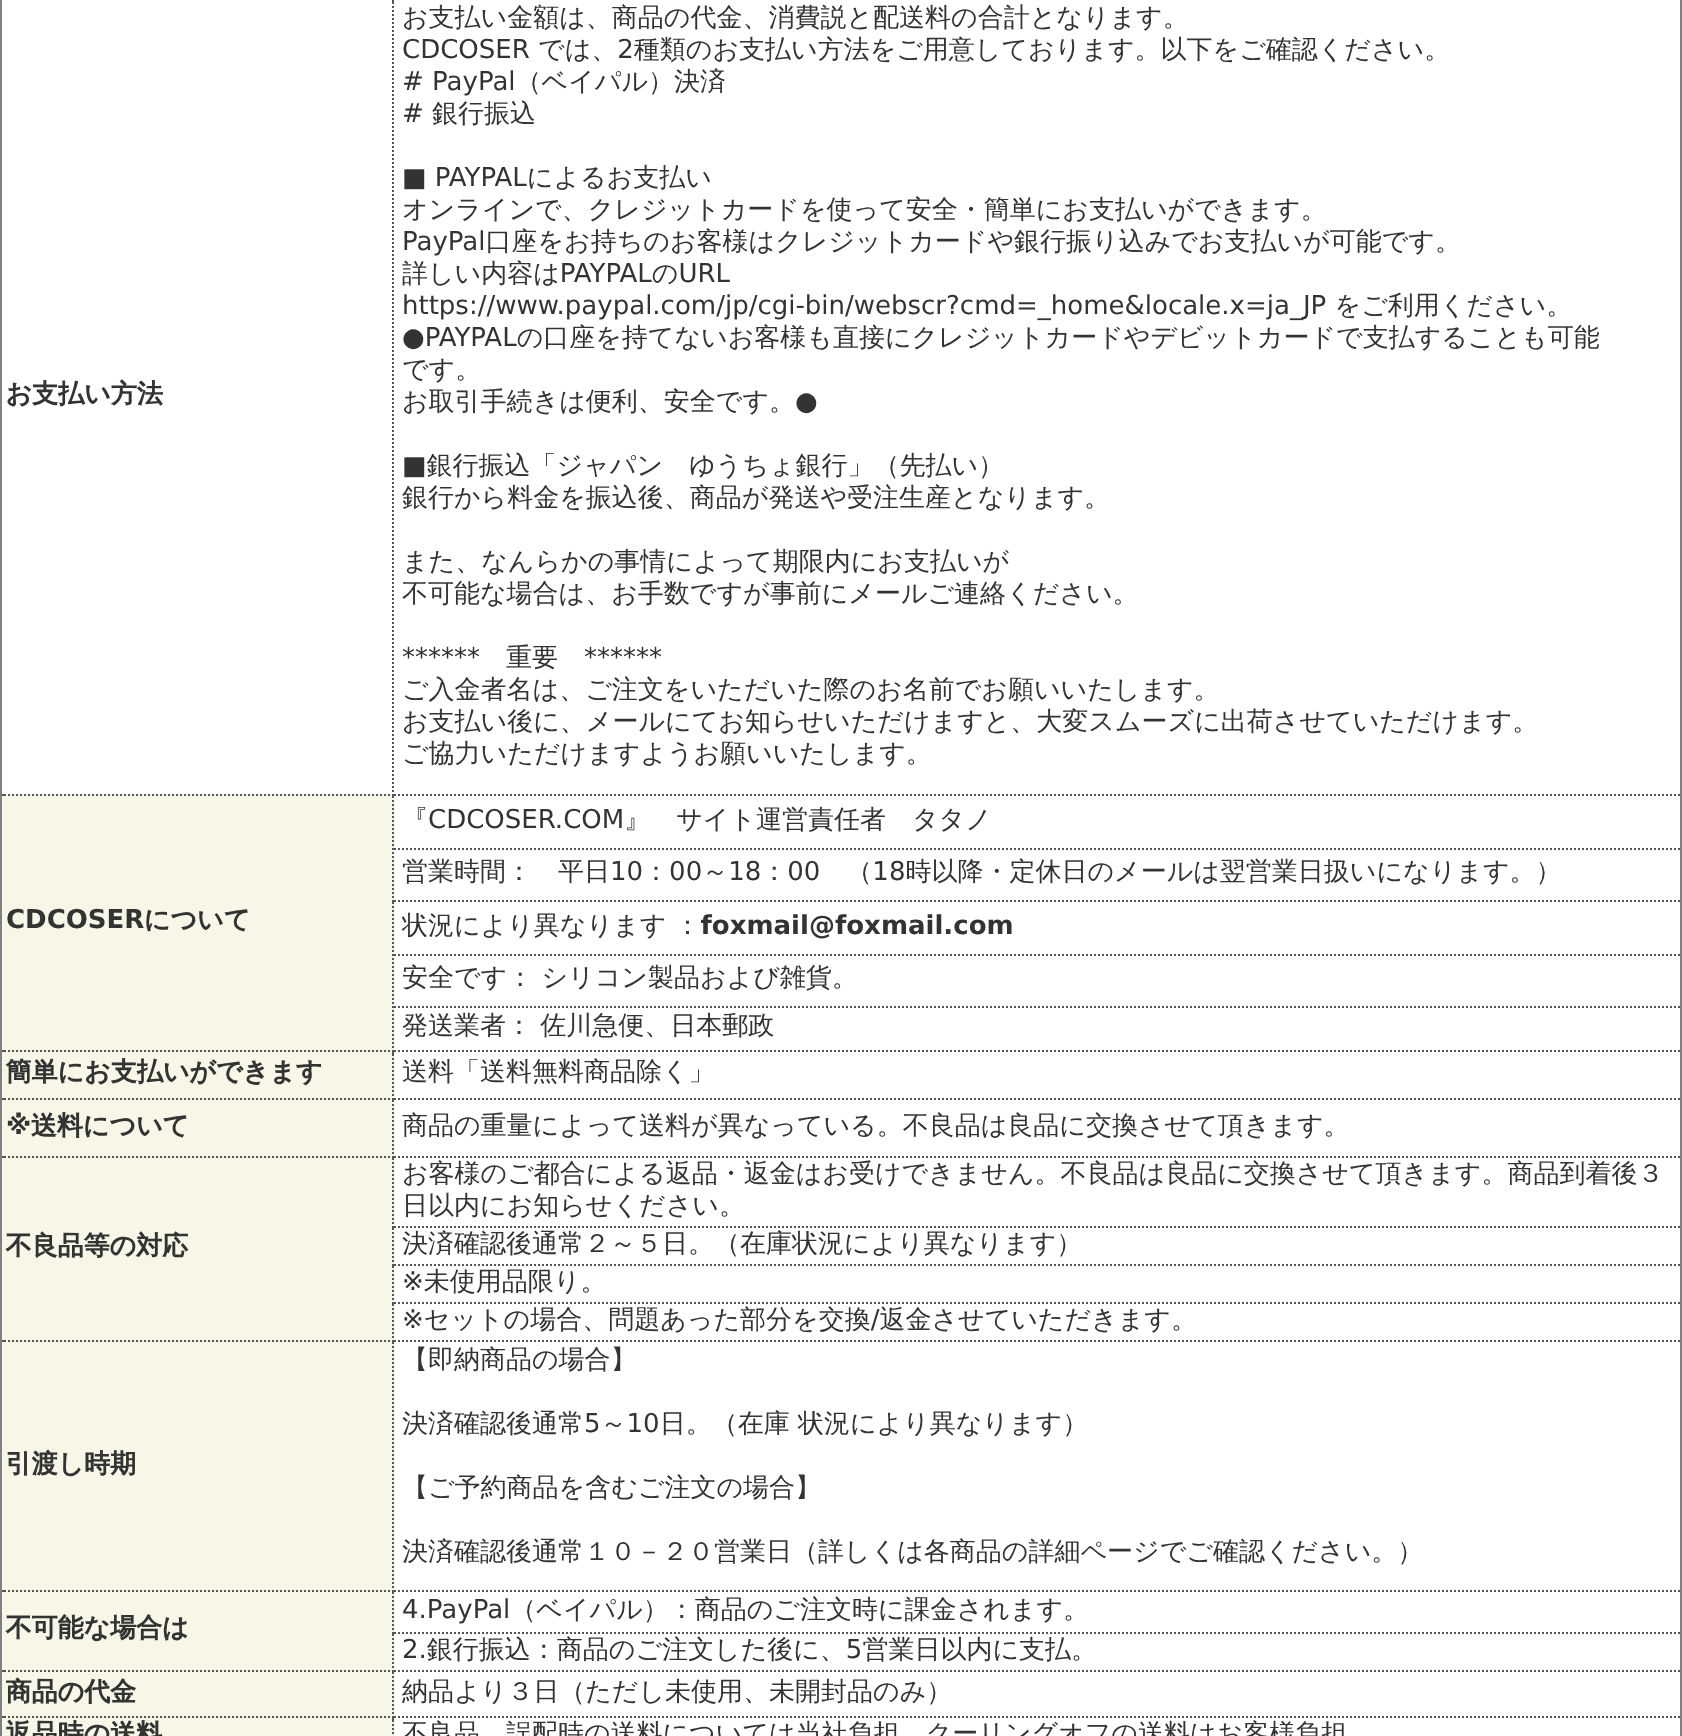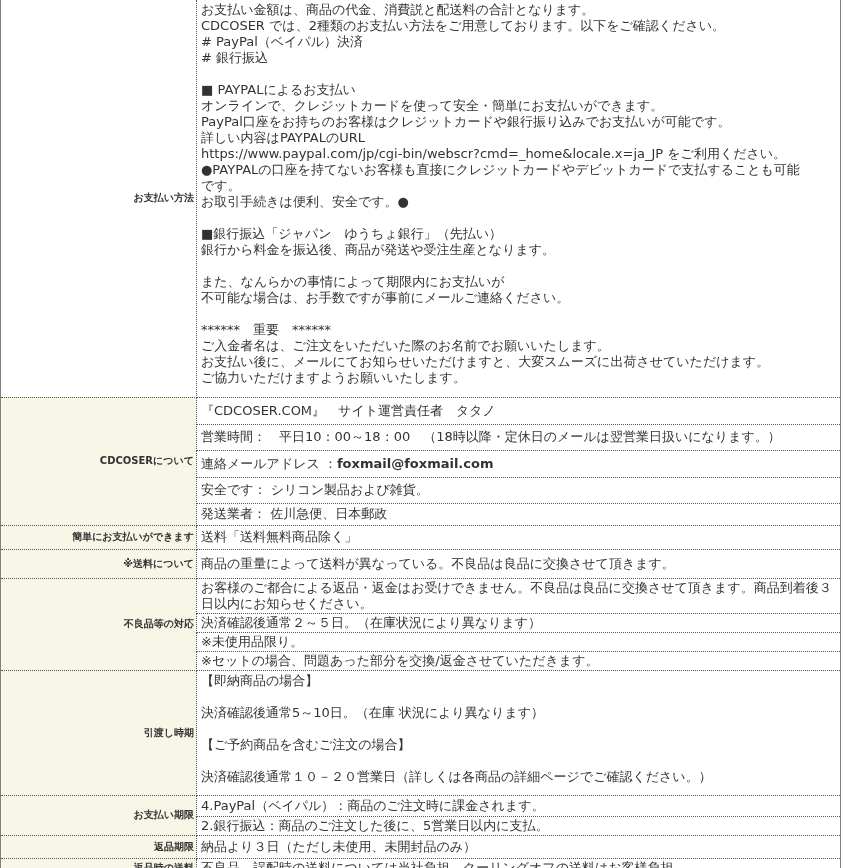--- a/index.html
+++ b/index.html
@@ -14,23 +14,23 @@
     width: 841px;
     table-layout: fixed;
     border-collapse: collapse;
     border-left: 1px solid #808080;
     border-right: 1px solid #808080;
     border-bottom: 3px solid #404040;
   }
   th.label {
     background: #f7f6e7;
     font-weight: bold;
-    font-size: 10px;
+    font-size: 13px;
     color: #333333;
-    text-align: right;
+    text-align: left;
     vertical-align: middle;
     border: 1px dotted #555555;
     padding: 1px 2px;
     line-height: 16px;
   }
   th.label.white-label { background: #ffffff; }
   td.content {
     border: 1px dotted #555555;
     vertical-align: middle;
     padding: 1px 4px;
@@ -82,21 +82,21 @@
     </tr>
 
     <tr style="height:27px">
       <th class="label" rowspan="5">CDCOSERについて</th>
       <td class="content">『CDCOSER.COM』　サイト運営責任者　タタノ</td>
     </tr>
     <tr style="height:26px">
       <td class="content">営業時間：　平日10：00～18：00　（18時以降・定休日のメールは翌営業日扱いになります。）</td>
     </tr>
     <tr style="height:27px">
-      <td class="content"><span>連絡メールアドレス ：</span><b class="email">foxmail@foxmail.com</b></td>
+      <td class="content"><span>状況により異なります ：</span><b class="email">foxmail@foxmail.com</b></td>
     </tr>
     <tr style="height:26px">
       <td class="content">安全です： シリコン製品および雑貨。</td>
     </tr>
     <tr style="height:22px">
       <td class="content">発送業者： 佐川急便、日本郵政</td>
     </tr>
 
     <tr style="height:24px">
       <th class="label">簡単にお支払いができます</th>
@@ -127,29 +127,29 @@
       <td class="content top">【即納商品の場合】
 
 決済確認後通常5～10日。（在庫 状況により異なります）
 
 【ご予約商品を含むご注文の場合】
 
 決済確認後通常１０－２０営業日（詳しくは各商品の詳細ページでご確認ください。）</td>
     </tr>
 
     <tr style="height:21px">
-      <th class="label" rowspan="2">お支払い期限</th>
+      <th class="label" rowspan="2">不可能な場合は</th>
       <td class="content">4.PayPal（ベイパル）：商品のご注文時に課金されます。</td>
     </tr>
     <tr style="height:16px">
       <td class="content">2.銀行振込：商品のご注文した後に、5営業日以内に支払。</td>
     </tr>
 
     <tr style="height:23px">
-      <th class="label">返品期限</th>
+      <th class="label">商品の代金</th>
       <td class="content">納品より３日（ただし未使用、未開封品のみ）</td>
     </tr>
 
     <tr style="height:20px">
       <th class="label">返品時の送料</th>
       <td class="content">不良品、誤配時の送料については当社負担。クーリングオフの送料はお客様負担。</td>
     </tr>
 
   </tbody>
 </table>

